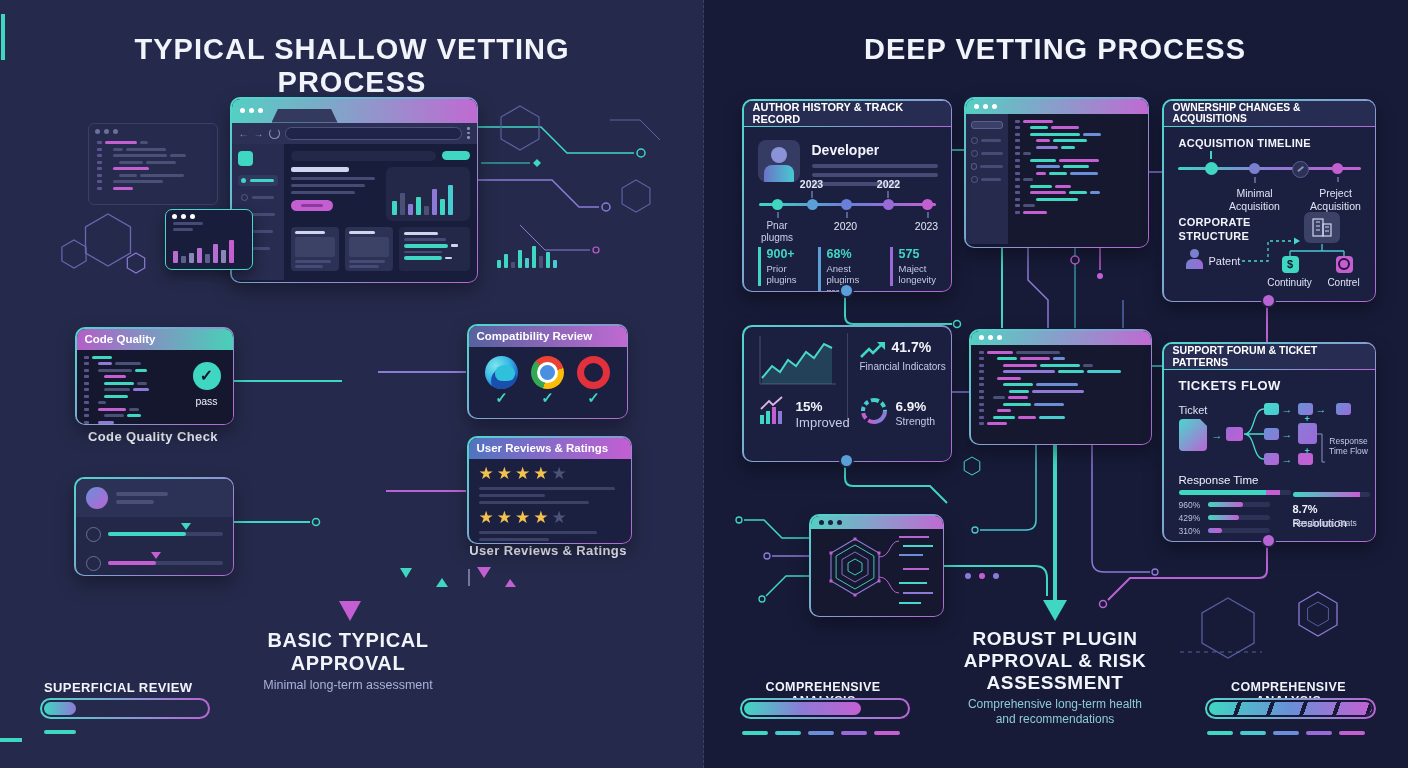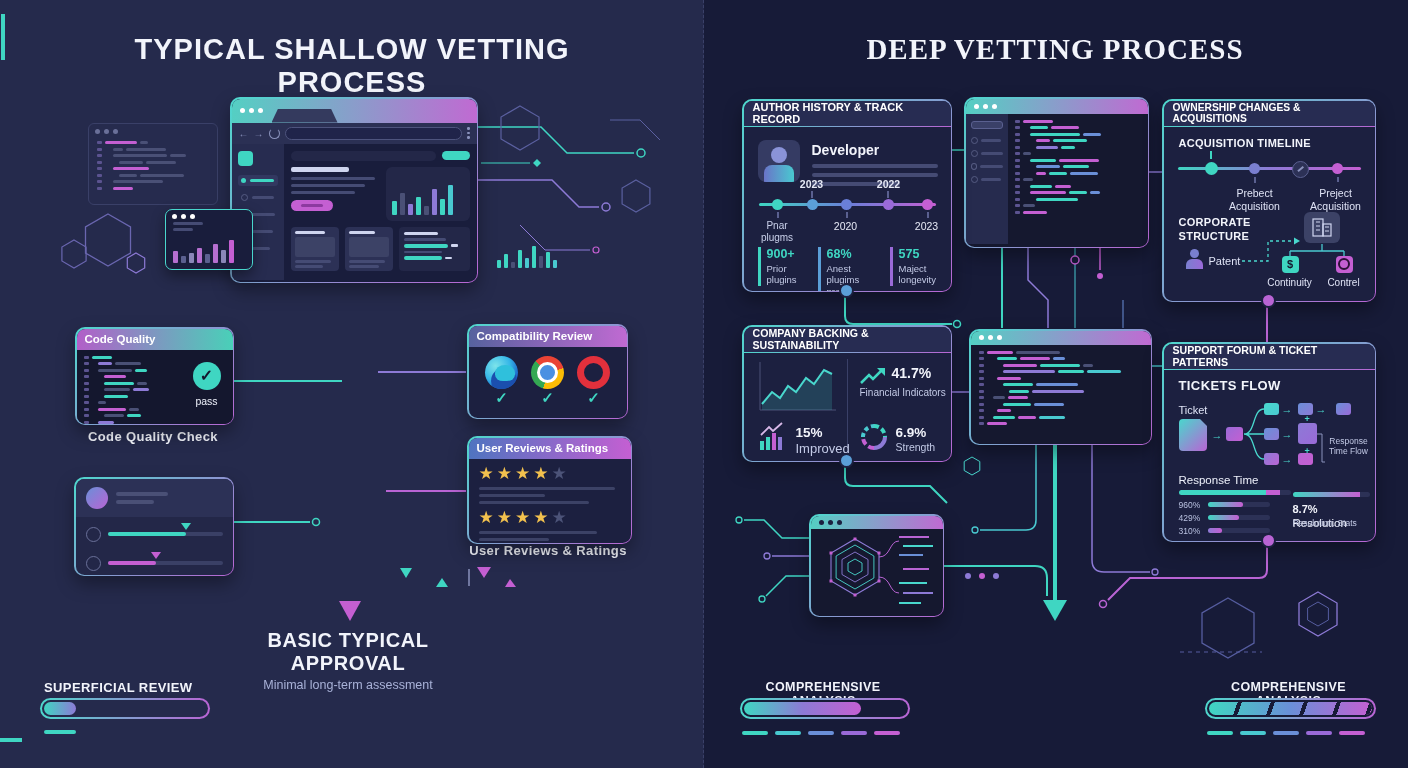--- a/index.html
+++ b/index.html
@@ -495,21 +495,21 @@
   </div>
 
   <div class="cap" style="left:44px;top:680px;text-align:left;">SUPERFICIAL REVIEW</div>
   <div class="meter" style="left:40px;top:698px;width:166px;">
     <div class="tr" style="background:#252a4c;">
       <div class="fill" style="width:20%;background:linear-gradient(90deg,#3fd6c2,#8d7ad6);"></div>
     </div>
   </div>
   <div class="abs" style="left:44px;top:730px;width:32px;height:4px;border-radius:2px;background:#3fd6c2;"></div>
 
-  <div class="panel-title" style="left:760px;top:33px;width:590px;font-family:Liberation Serif, serif;">DEEP VETTING PROCESS</div>
+  <div class="panel-title" style="left:760px;top:33px;width:590px;">DEEP VETTING PROCESS</div>
 
   <div class="gcard" style="left:742px;top:99px;width:207px;height:190px;z-index:4;">
     <div class="inner">
       <div class="icard-h" style="font-size:11px;">
           <span>AUTHOR HISTORY &amp; TRACK RECORD</span>
         </div>
       <div style="position:relative;height:163px;">
         <div style="position:absolute;left:14px;top:13px;width:42px;height:42px;border-radius:8px;background:#353b63;overflow:hidden;">
           <i style="position:absolute;left:13px;top:7px;width:16px;height:16px;border-radius:50%;background:#8a93d8;display:block"></i>
           <i style="position:absolute;left:6px;top:25px;width:30px;height:18px;border-radius:8px 8px 0 0;background:linear-gradient(90deg,#6a74c8,#49c9d0);display:block"></i>
@@ -669,21 +669,21 @@
         <div style="position:absolute;left:14px;top:40px;width:183px;height:3px;border-radius:2px;background:linear-gradient(90deg,#3fd6c2,#8d7ad6,#c45fd2);"></div>
         <div class="tick" style="left:46px;top:24px;height:8px;background:#3fd6c2;"></div>
         <div class="tdot" style="left:41px;top:35px;width:13px;height:13px;background:#3fd6c2;"></div>
         <div class="tdot" style="left:85px;top:36px;width:11px;height:11px;background:#7a7fd0;"></div>
         <div class="tick" style="left:90px;top:50px;height:6px;"></div>
         <div class="tdot" style="left:128px;top:34px;width:15px;height:15px;background:#2c3156;border:1.5px solid #5a6090;">
             <i style="position:absolute;left:4px;top:6px;width:7px;height:1.5px;background:#8a92bc;transform:rotate(-40deg);display:block"></i>
           </div>
         <div class="tdot" style="left:168px;top:36px;width:11px;height:11px;background:#c45fd2;"></div>
         <div class="tick" style="left:173px;top:50px;height:5px;"></div>
-        <div style="position:absolute;left:56px;top:60px;width:70px;text-align:center;color:#dfe3f5;font-size:10.5px;line-height:1.25;">Prebect Acquisition</div>
+        <div style="position:absolute;left:56px;top:60px;width:70px;text-align:center;color:#dfe3f5;font-size:10.5px;line-height:1.25;">Minimal Acquisition</div>
         <div style="position:absolute;left:140px;top:60px;width:64px;text-align:center;color:#dfe3f5;font-size:10.5px;line-height:1.25;">Preject Acquisition</div>
         <div style="position:absolute;left:15px;top:88px;width:92px;color:#f2f4fb;font-weight:bold;font-size:11px;line-height:1.3;letter-spacing:.3px;">CORPORATE STRUCTURE</div>
 
         <svg width="211" height="173" style="left:0;top:0;">
           <path d="M78 134 H104 V114 H130" stroke="#49d7cd" stroke-width="1.3" stroke-dasharray="3,3" fill="none"></path>
           <polygon points="130,110.5 136,114 130,117.5" fill="#49d7cd"></polygon>
           <path d="M158 117 V124 M126 124 H180 M126 124 V129 M180 124 V129" stroke="#49c9d0" stroke-width="1.3" fill="none"></path>
         </svg>
         <div style="position:absolute;left:140px;top:85px;width:36px;height:31px;border-radius:6px;background:#3c4266;">
           <svg width="36" height="31">
@@ -703,23 +703,20 @@
           </div>
         <div style="position:absolute;left:96px;top:150px;width:60px;text-align:center;color:#dfe3f5;font-size:10px;">Continuity</div>
         <div style="position:absolute;left:152px;top:150px;width:56px;text-align:center;color:#dfe3f5;font-size:10px;">Contrel</div>
       </div>
     </div>
   </div>
   <div class="node" style="left:1261px;top:293px;width:11px;height:11px;background:#b964d4;border:2px solid #1c2040;"></div>
 
   <div class="gcard" style="left:742px;top:325px;width:207px;height:134px;z-index:4;">
     <div class="inner">
-      <div class="icard-h" style="font-size:10.6px;">
-          <span>COMPANY BACKING &amp; SUSTAINABILITY</span>
-        </div>
       <div style="position:relative;height:107px;">
         <div style="position:absolute;left:103px;top:6px;width:1px;height:95px;background:#3a4068;"></div>
         <svg width="84" height="58" style="left:12px;top:5px;">
           <path d="M4 4 V52 H80" stroke="#4a5076" stroke-width="1" fill="none"></path>
           <polygon points="6,46 16,34 24,40 32,28 40,34 50,20 58,26 68,12 76,16 76,52 6,52" fill="rgba(73,215,205,0.18)"></polygon>
           <polyline points="6,46 16,34 24,40 32,28 40,34 50,20 58,26 68,12 76,16" stroke="#49d7cd" stroke-width="2" fill="none"></polyline>
         </svg>
         <svg width="26" height="20" style="left:116px;top:14px;">
           <polyline points="1,16 9,8 13,12 22,3" stroke="#3fd6c2" stroke-width="2.5" fill="none"></polyline>
           <polygon points="17,1 25,1 25,9" fill="#3fd6c2"></polygon>
@@ -908,20 +905,24 @@
         <line x1="92" y1="17" x2="122" y2="17" stroke="#49d7cd" stroke-width="2"></line>
         <line x1="88" y1="26" x2="112" y2="26" stroke="#6a8fd8" stroke-width="2"></line>
         <line x1="92" y1="40" x2="118" y2="40" stroke="#b964d4" stroke-width="2"></line>
         <line x1="88" y1="54" x2="116" y2="54" stroke="#49d7cd" stroke-width="2"></line>
         <line x1="92" y1="64" x2="122" y2="64" stroke="#8d7ad6" stroke-width="2"></line>
         <line x1="88" y1="74" x2="110" y2="74" stroke="#49d7cd" stroke-width="2"></line>
       </svg>
     </div>
   </div>
 
+  <div class="abs" style="left:950px;top:628px;width:210px;z-index:4;">
+    <div class="outcome-t" style="font-size:19px;"><span>ROBUST PLUGIN</span><br><span>APPROVAL &amp; RISK</span><br><span>ASSESSMENT</span></div>
+    <div class="outcome-s" style="color:#8fc9d8;margin-top:3px;font-size:12px;"><span>Comprehensive long-term health</span><br><span>and recommendations</span></div>
+  </div>
 
   <div class="cap" style="left:740px;top:680px;width:166px;font-size:12.5px;">COMPREHENSIVE ANALYSIS</div>
   <div class="meter" style="left:740px;top:698px;width:166px;">
     <div class="tr" style="background:#171b38;">
       <div class="fill" style="width:72%;background:linear-gradient(90deg,#3fd6c2,#8d7ad6,#c45fd2);"></div>
     </div>
   </div>
   <div class="dash-row" style="left:742px;top:731px;">
     <i style="background:#3fd6c2"></i>
       <i style="background:#49c9d0"></i>

